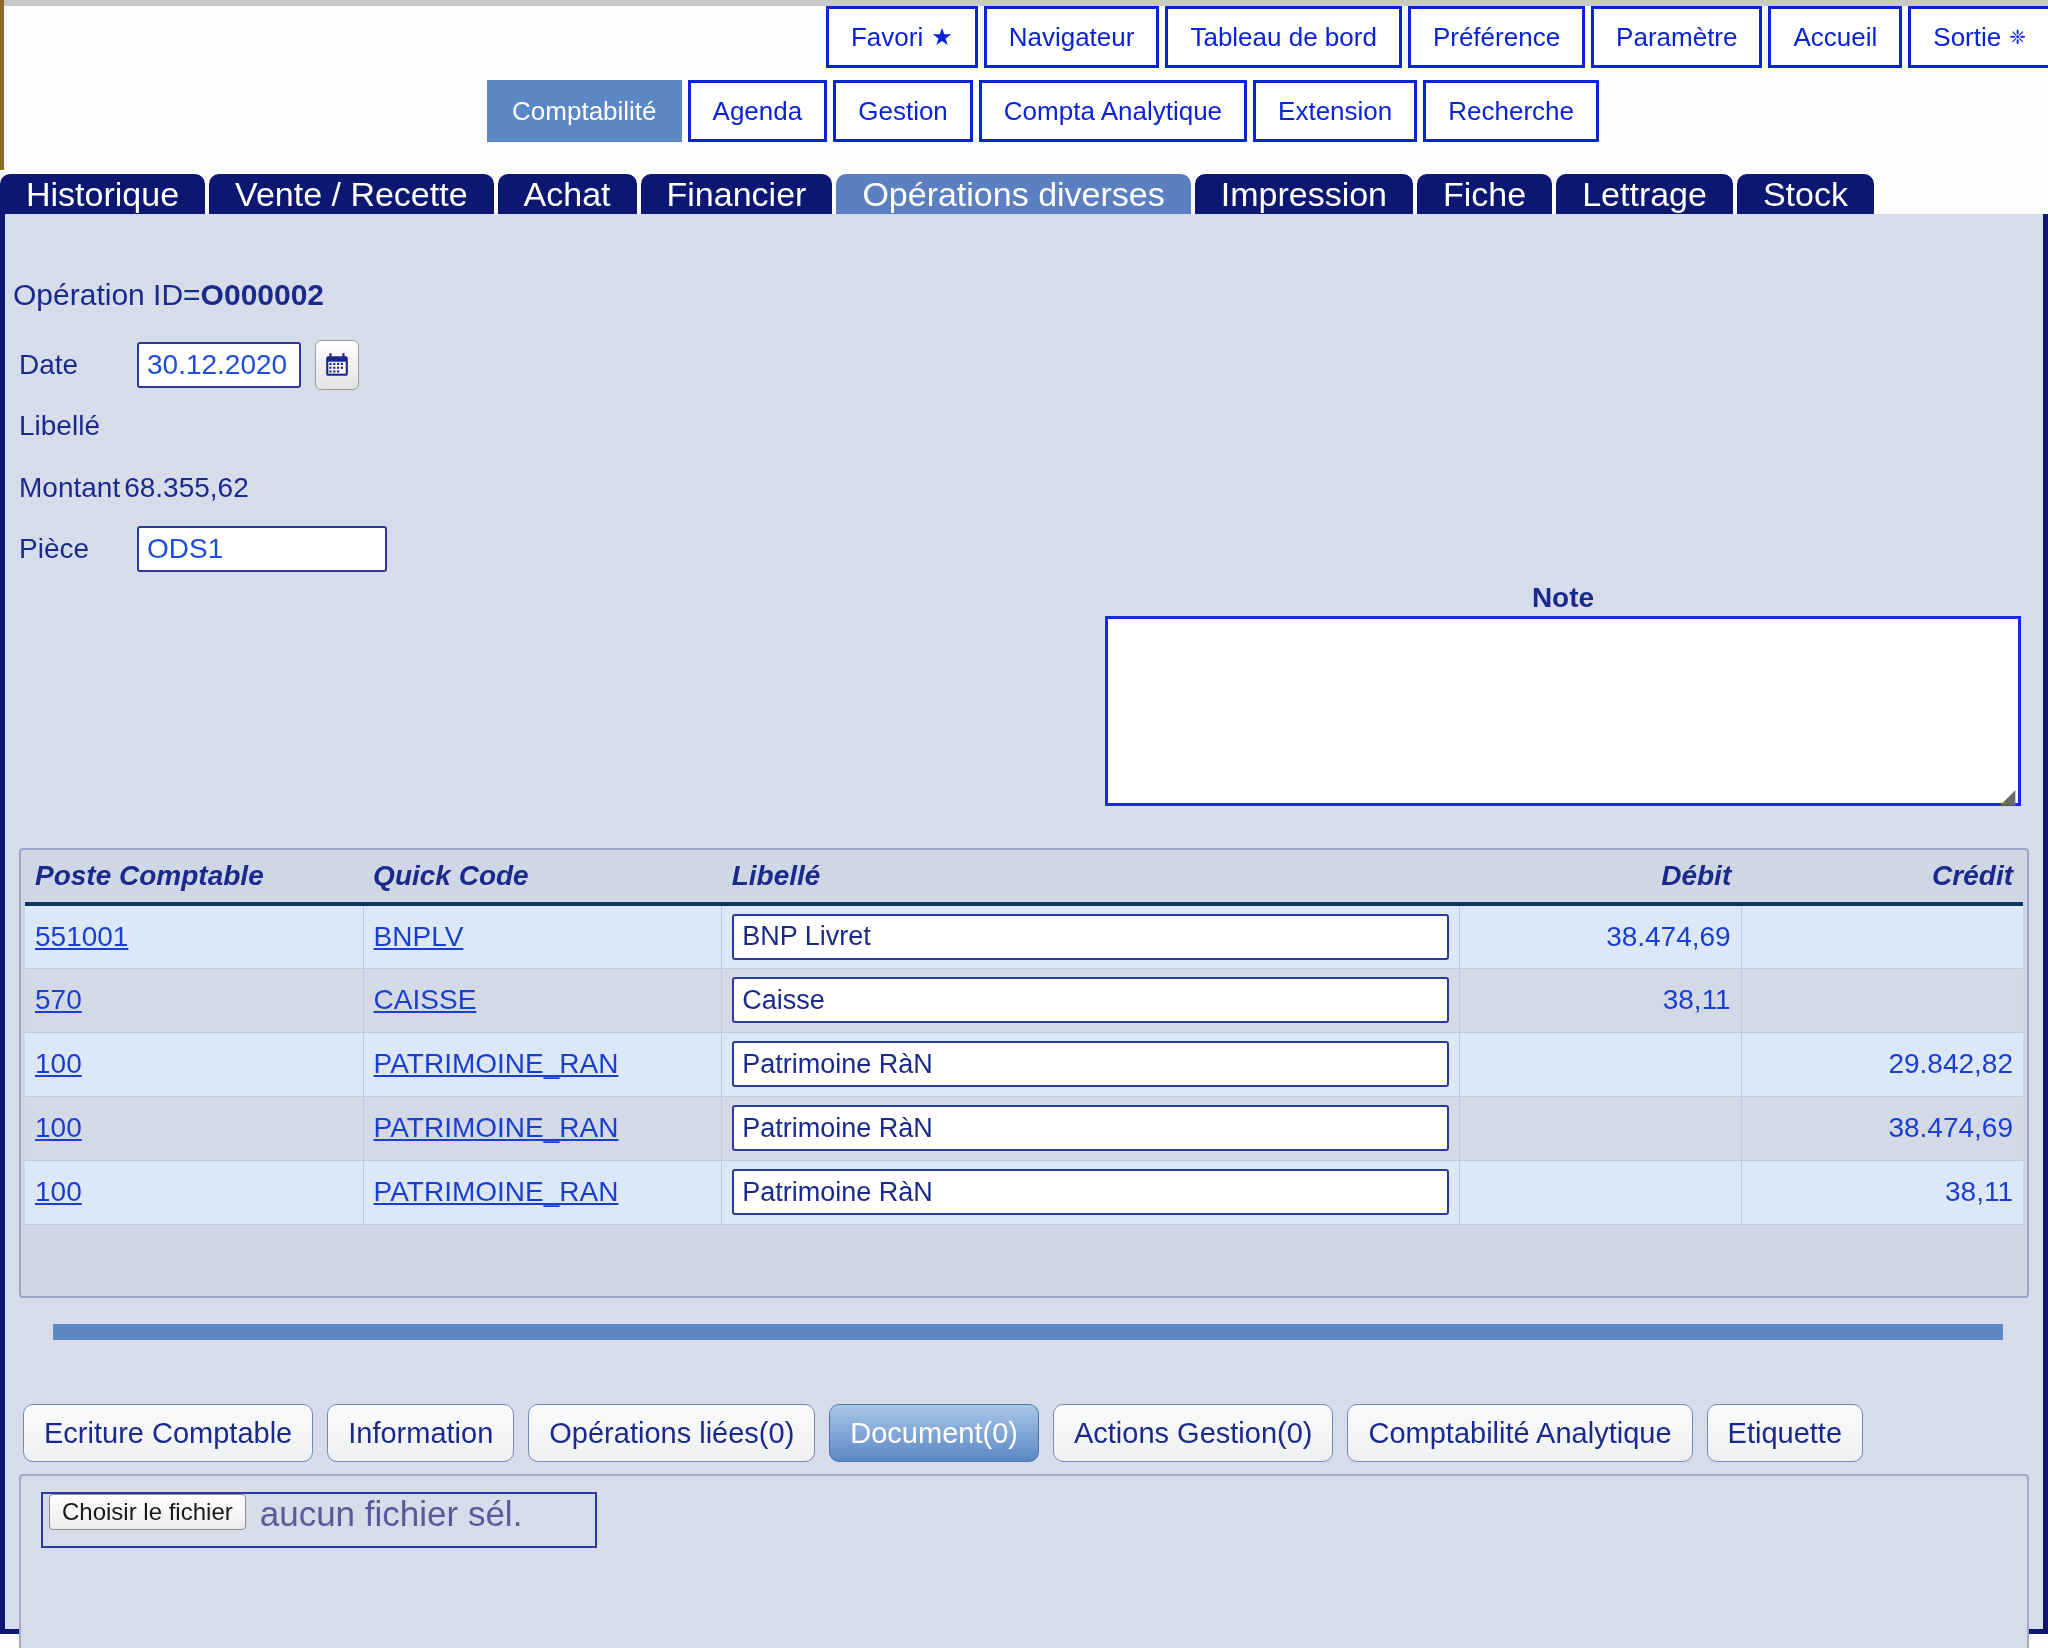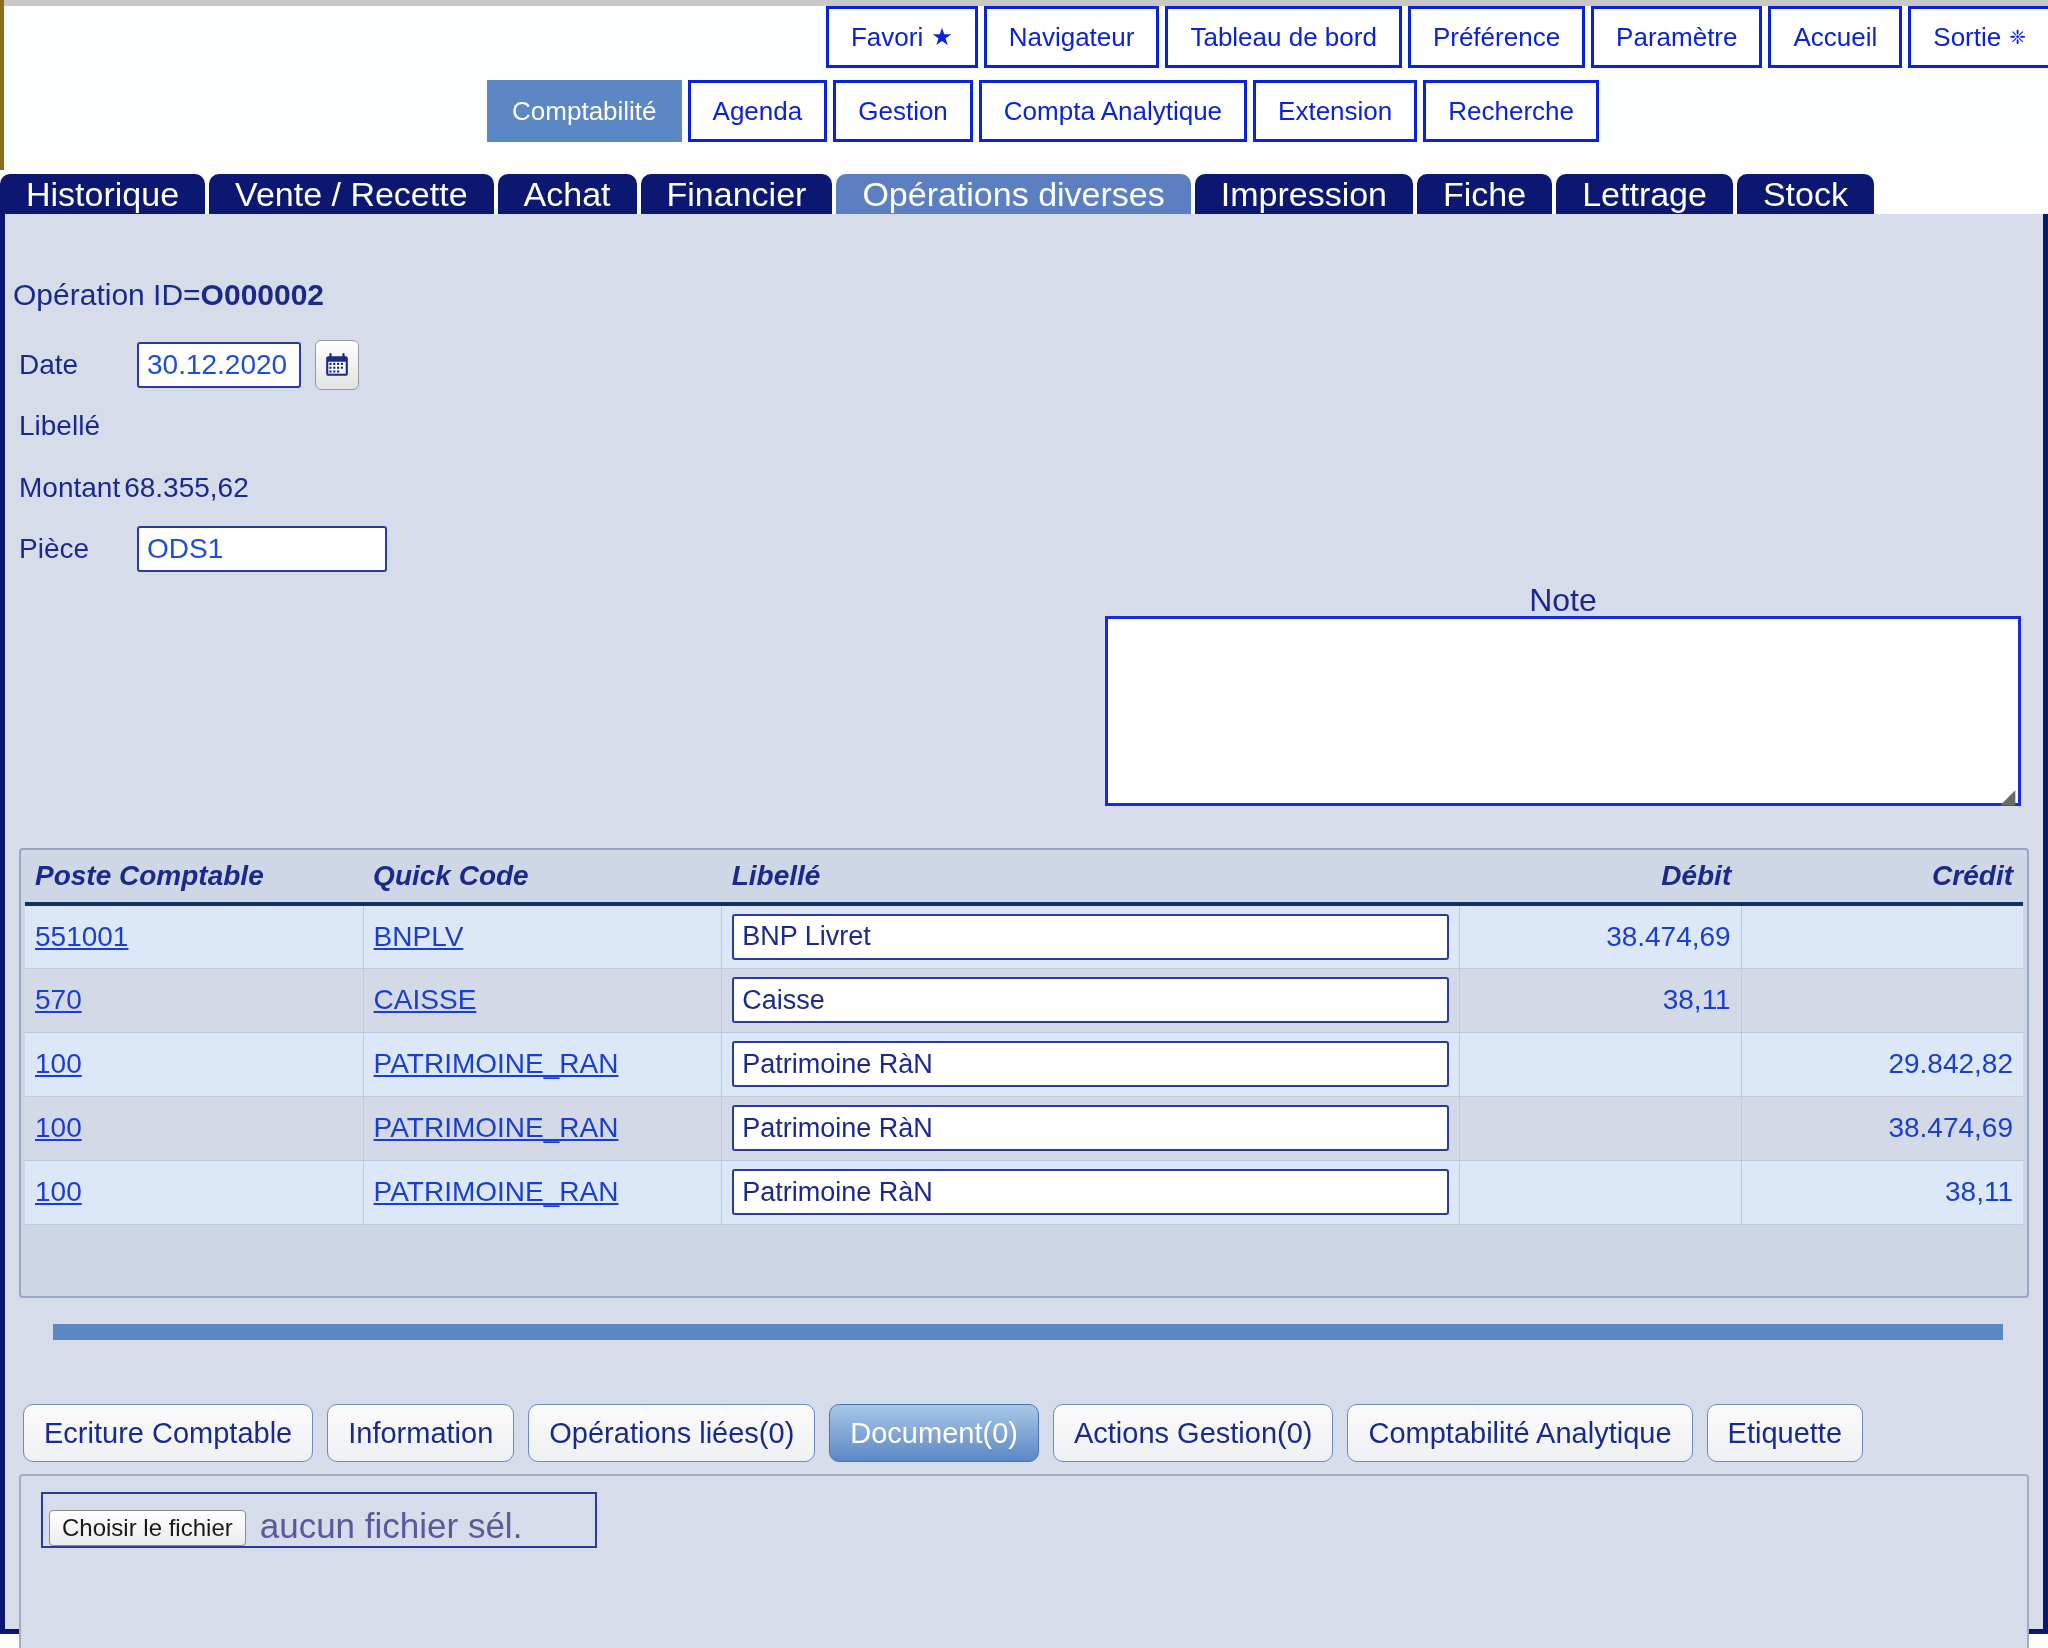--- a/index.html
+++ b/index.html
@@ -126,21 +126,21 @@
   .calbtn {
     width: 44px; height: 50px; margin-left: 14px;
     border: 1px solid #9a9a9a; border-radius: 6px;
     background: linear-gradient(#ffffff,#e3e3e3);
     display: flex; align-items: center; justify-content: center;
     cursor: pointer;
   }
 
   .notelabel {
     position: absolute; left: 1100px; top: 368px; width: 916px;
-    text-align: center; color: #1a2a8c; font-size: 32px;
+    text-align: center; color: #1a2a8c; font-size: 28px; font-weight: bold;
   }
   .notebox {
     position: absolute; left: 1100px; top: 402px;
     width: 916px; height: 190px;
     background: #ffffff; border: 3px solid #1a2ae0;
     resize: none; outline: none;
   }
   .notegrip {
     position: absolute; left: 1995px; top: 570px;
     font-size: 20px; color: #6a6a6a; transform: rotate(0deg);
@@ -213,21 +213,21 @@
     position: absolute; left: 14px; top: 1260px;
     width: 2010px; height: 200px;
     background: #d7dcea;
     border: 2px solid #a2adc4;
     border-radius: 4px;
   }
   .filerow {
     position: absolute; left: 20px; top: 16px;
     width: 556px; height: 56px;
     border: 2px solid #2b3a9b; background: #d7dcea;
-    display: flex; align-items: flex-end; padding: 0 6px;
+    display: flex; align-items: flex-start; padding: 0 6px;
   }
   .filebtn {
     border: 1px solid #8c8c8c; border-radius: 4px;
     background: linear-gradient(#ffffff,#ececec);
     color: #1a1a1a; font-size: 24px;
     height: 36px; padding: 0 12px;
     display: flex; align-items: center; cursor: pointer;
   }
   .filetxt { color: #5a5a9a; font-size: 35px; margin-left: 14px; }
 </style>

